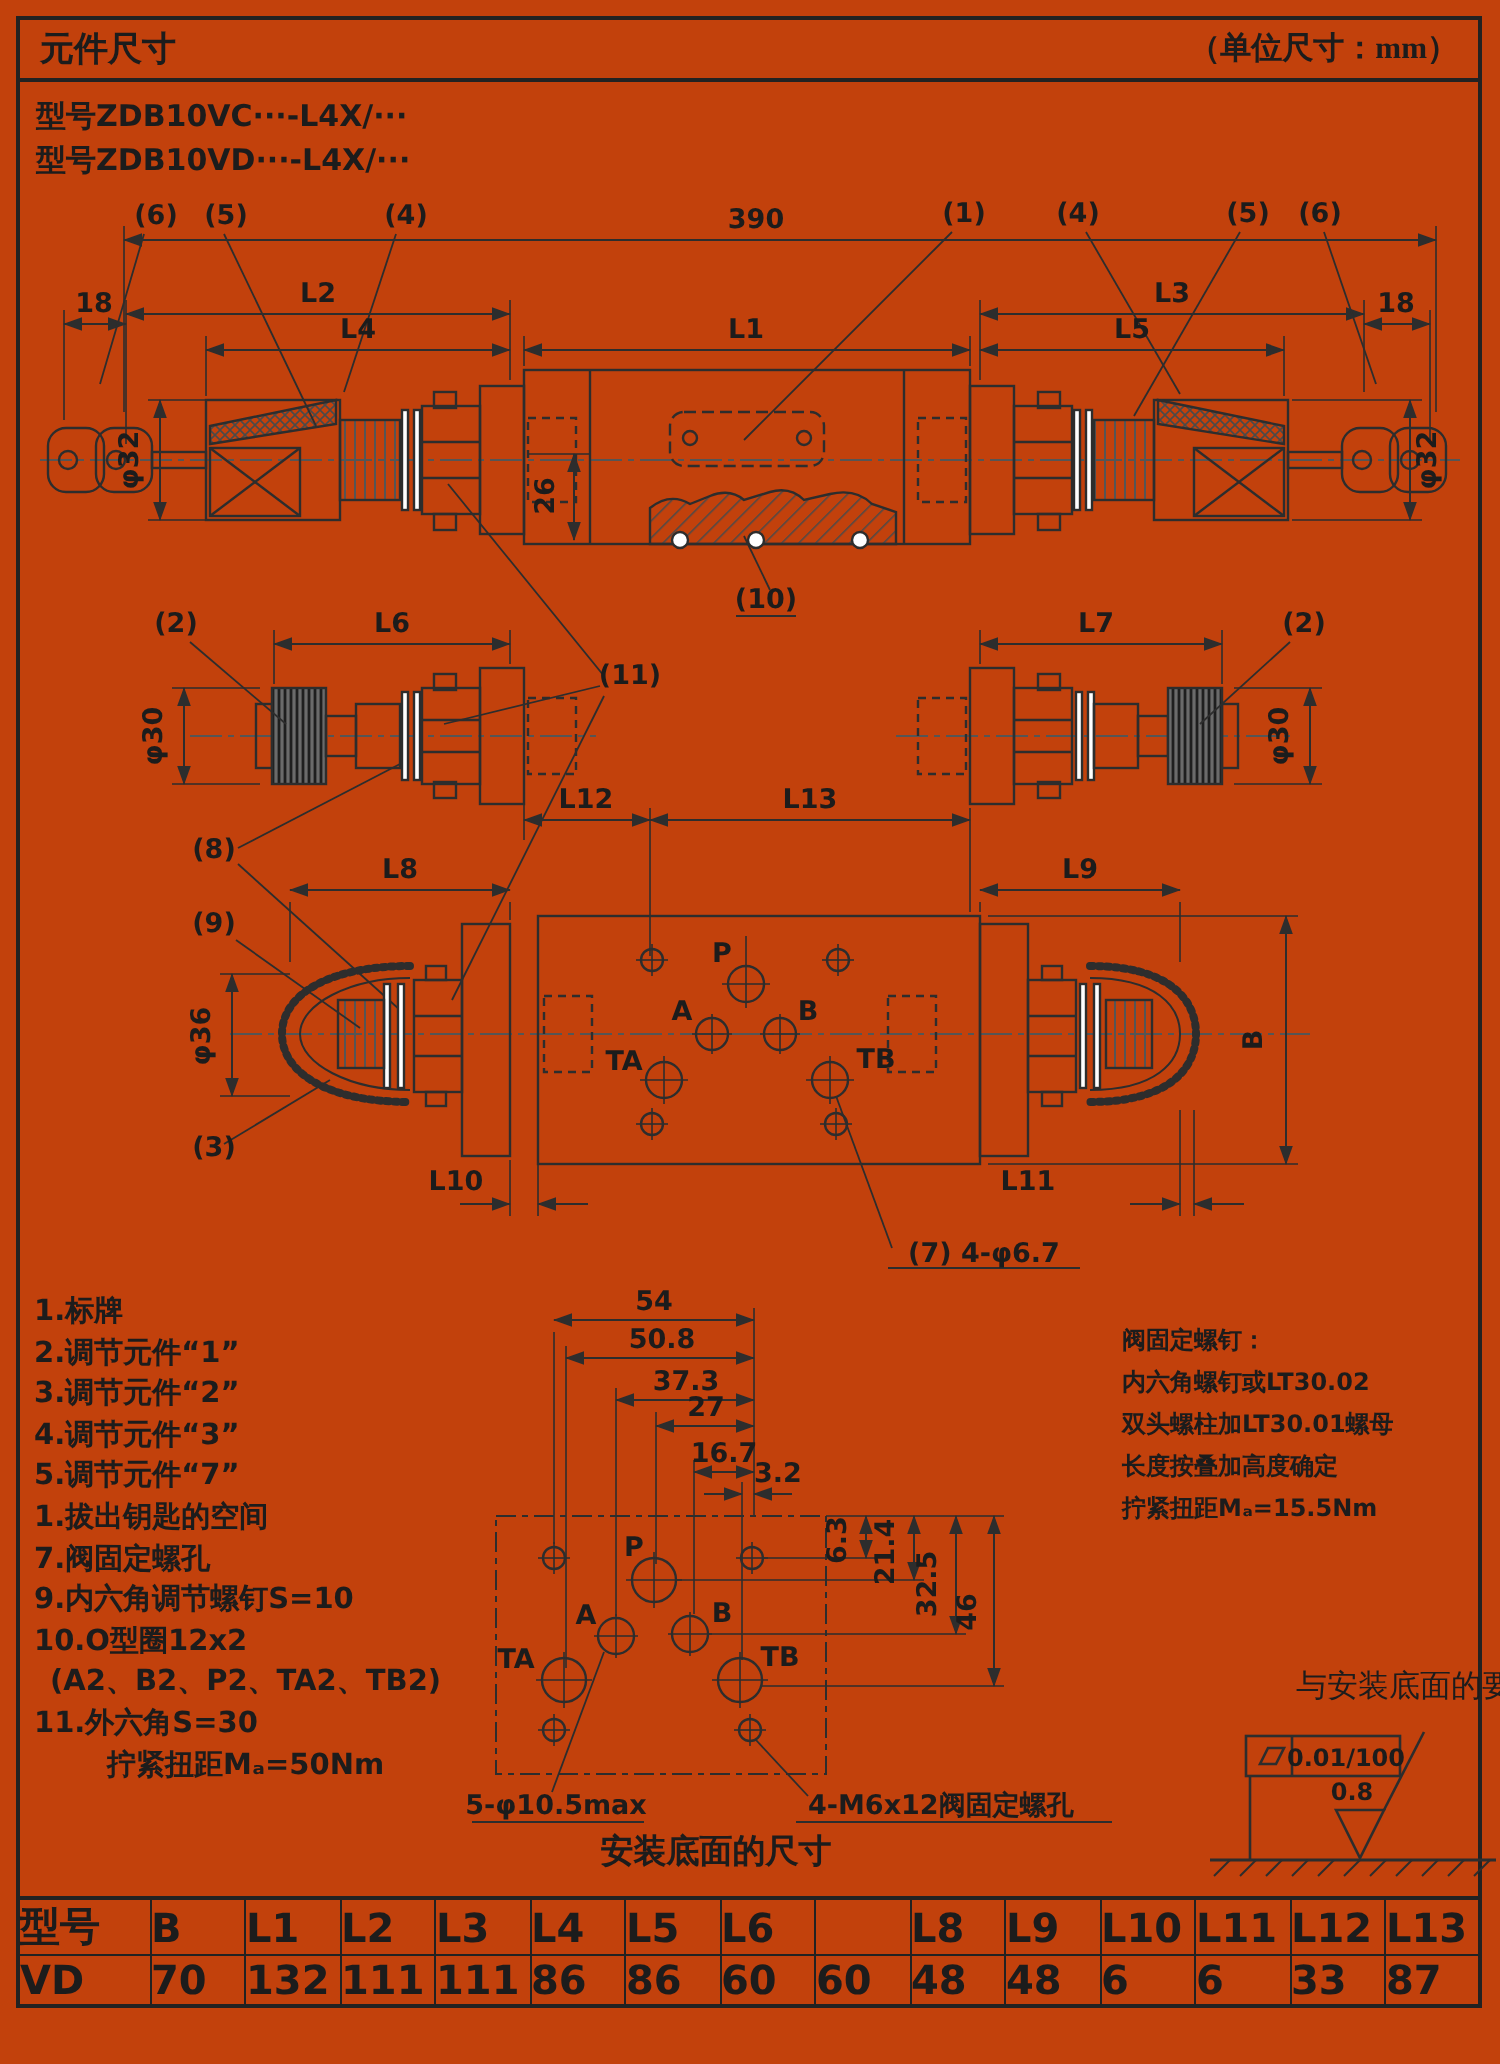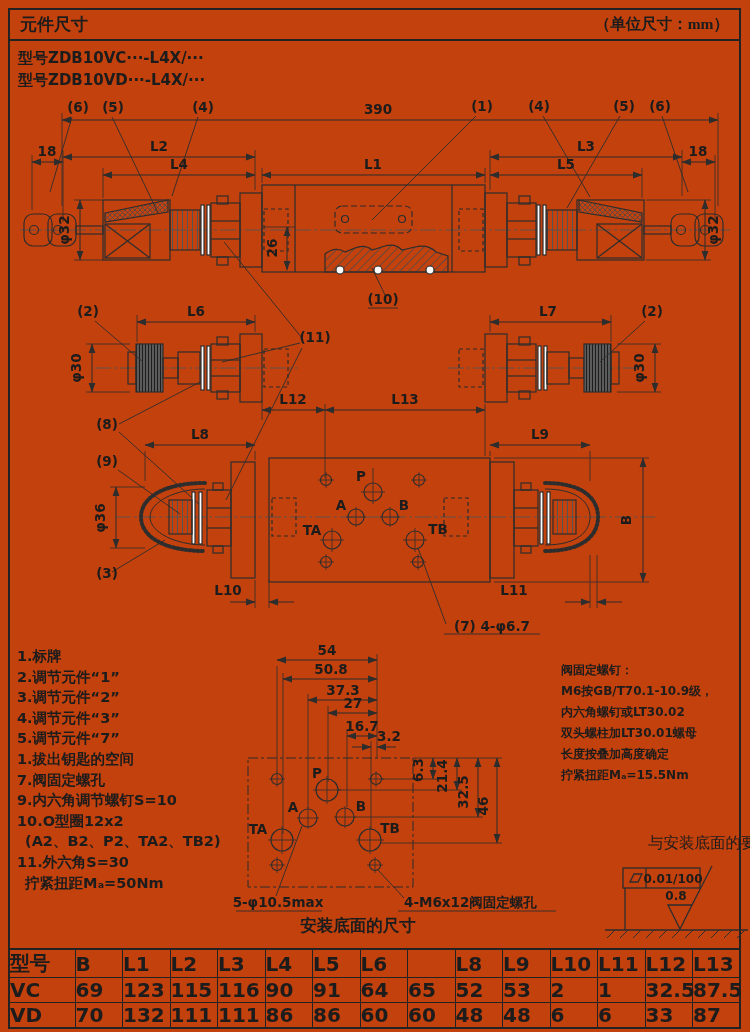--- a/index.html
+++ b/index.html
@@ -10,21 +10,21 @@
   .hdr .t{font-size:17px;font-weight:bold;}
   .hdr .u{font-size:15.5px;font-weight:bold;font-family:Liberation Serif, serif;}
   .frame{position:absolute;left:8px;top:41px;width:733px;height:907px;box-sizing:border-box;
          border-left:2.5px solid #222;border-right:2.5px solid #222;}
   .models{position:absolute;left:18px;top:47px;font-size:15px;font-weight:bold;line-height:22px;}
   svg.draw{position:absolute;left:0;top:0;}
   svg text{font:600 13.5px "DejaVu Sans","Liberation Sans",sans-serif;fill:#1c1c1c;stroke:none;}
   svg text.cjk-b{font:700 16.5px "DejaVu Sans","Liberation Sans",sans-serif;}
   svg text.sm{font:600 12px "DejaVu Sans","Liberation Sans",sans-serif;}
   .plist{position:absolute;left:17px;top:646px;font-size:14.5px;font-weight:600;line-height:20.6px;}
-  .plist .ind{padding-left:8px;}
+  .plist .ind{padding-left:8px;text-align:center;}
   .notes{position:absolute;left:533px;top:660px;font-size:12px;font-weight:700;line-height:21px;margin-left:28px;}
   .sreq{position:absolute;left:606px;top:833px;width:170px;font-size:15.5px;font-weight:400;margin-left:42px;}
   table.dims{position:absolute;left:8px;top:948px;width:733px;border-collapse:collapse;
              table-layout:fixed;border:2.5px solid #222;}
   table.dims th,table.dims td{border:1.3px solid #222;text-align:left;vertical-align:middle;
              height:22px;padding:0;font-size:20px;font-weight:600;}
 </style>
 </head>
 <body>
 
@@ -493,21 +493,20 @@
     <div>7.阀固定螺孔</div>
     <div>9.内六角调节螺钉S=10</div>
     <div>10.O型圈12x2</div>
     <div class="ind">(A2、B2、P2、TA2、TB2)</div>
     <div>11.外六角S=30</div>
     <div class="ind">拧紧扭距Mₐ=50Nm</div>
   </div>
 
   <div class="notes">
     <div>阀固定螺钉：</div>
-    <div>M6按GB/T70.1-10.9级，</div>
     <div>内六角螺钉或LT30.02</div>
     <div>双头螺柱加LT30.01螺母</div>
     <div>长度按叠加高度确定</div>
     <div>拧紧扭距Mₐ=15.5Nm</div>
   </div>
 
   <div class="sreq">与安装底面的要求</div>
 
   <table class="dims">
     <colgroup>
@@ -525,37 +524,20 @@
       <th>L6</th>
       <th></th>
       <th>L8</th>
       <th>L9</th>
       <th>L10</th>
       <th>L11</th>
       <th>L12</th>
       <th>L13</th>
     </tr>
     <tr>
-      <td>VC</td>
-      <td>69</td>
-      <td>123</td>
-      <td>115</td>
-      <td>116</td>
-      <td>90</td>
-      <td>91</td>
-      <td>64</td>
-      <td>65</td>
-      <td>52</td>
-      <td>53</td>
-      <td>2</td>
-      <td>1</td>
-      <td>32.5</td>
-      <td>87.5</td>
-    </tr>
-    <tr>
       <td>VD</td>
       <td>70</td>
       <td>132</td>
       <td>111</td>
       <td>111</td>
       <td>86</td>
       <td>86</td>
       <td>60</td>
       <td>60</td>
       <td>48</td>

